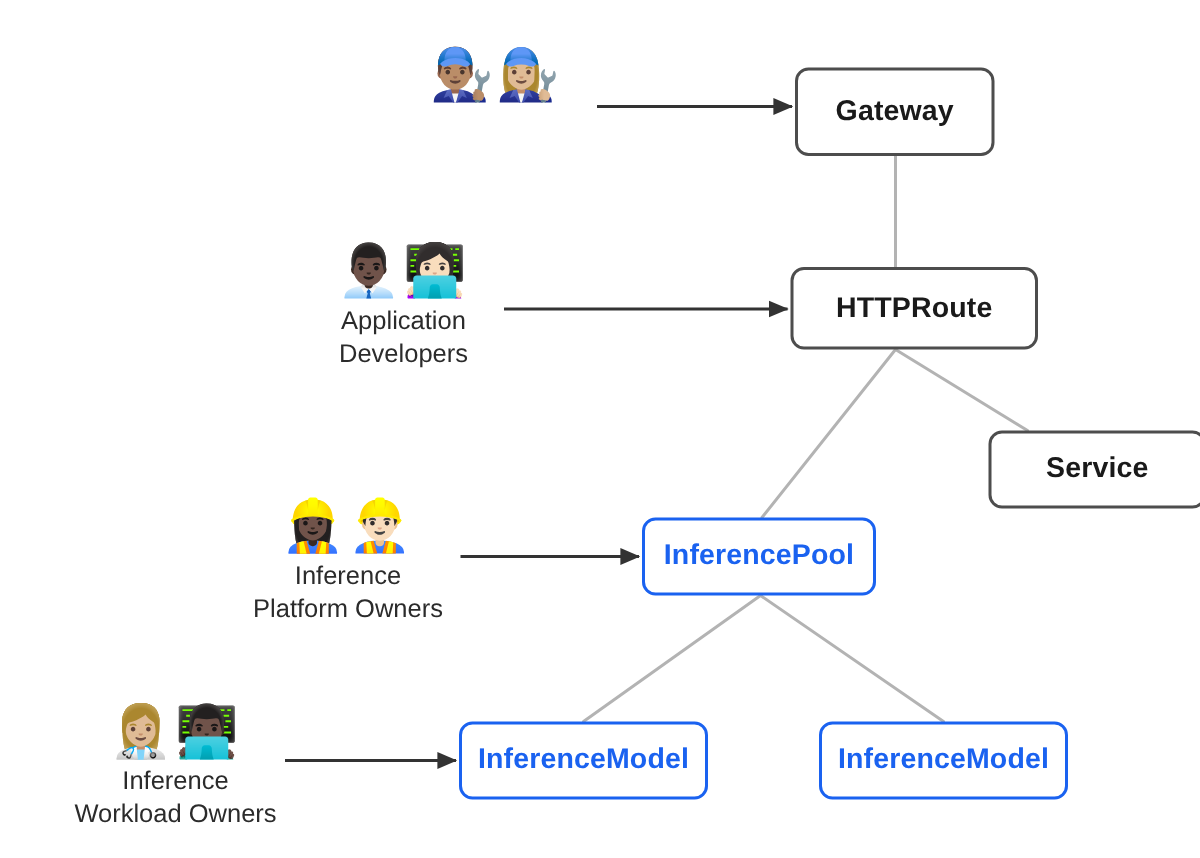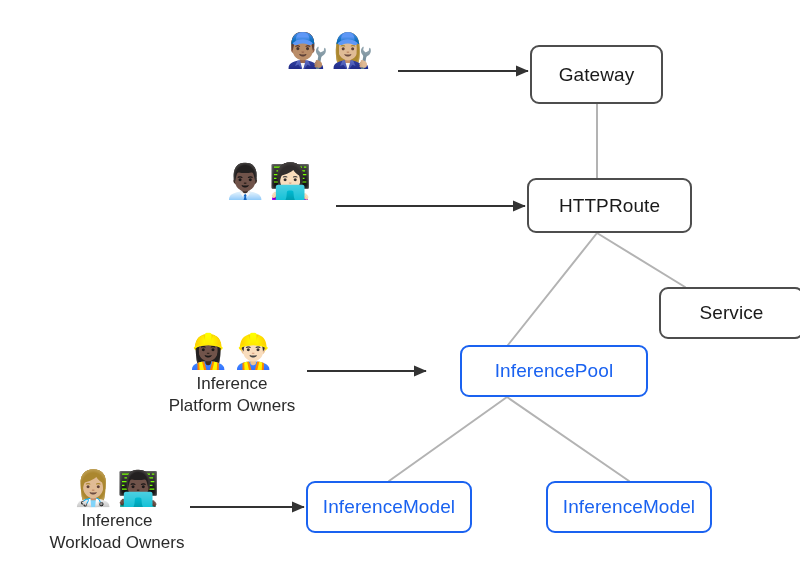--- a/index.html
+++ b/index.html
@@ -28,21 +28,21 @@
 
   
   .node {
     position: absolute;
     box-sizing: border-box;
     display: flex;
     align-items: center;
     justify-content: center;
     border-radius: 9px;
     background: #ffffff;
-    font-weight: normal;
+    font-weight: bold;
     letter-spacing: 0.1px;
     white-space: nowrap;
     text-align: center;
   }
   .node.core {
     border: 2px solid #4d4d4d;
     color: #1a1a1a;
     font-size: 19px;
   }
   .node.infer {
@@ -97,30 +97,32 @@
         <line x1="336" y1="206" x2="525" y2="206" stroke="#333333" stroke-width="2" marker-end="url(#arrowhead)"></line>
         <line x1="307" y1="371" x2="426" y2="371" stroke="#333333" stroke-width="2" marker-end="url(#arrowhead)"></line>
         <line x1="190" y1="507" x2="304" y2="507" stroke="#333333" stroke-width="2" marker-end="url(#arrowhead)"></line>
       </g>
   </svg>
 
   <div id="node-layer">
       <div class="node core" style="left: 530px; top: 45px; width: 133px; height: 59px;">Gateway</div>
       <div class="node core" style="left: 527px; top: 178px; width: 165px; height: 55px;">HTTPRoute</div>
       <div class="node core" style="left: 612px; top: 287px; width: 145px; height: 52px; margin-left: 47px;">Service</div>
-      <div class="node infer" style="left: 428px; top: 345px; width: 188px; height: 52px; margin-left: 32px;">InferencePool</div>
+      <div class="node infer" style="left: 428px; top: 345px; width: 156px; height: 52px;">InferencePool</div>
       <div class="node infer" style="left: 306px; top: 481px; width: 166px; height: 52px;">InferenceModel</div>
       <div class="node infer" style="left: 546px; top: 481px; width: 166px; height: 52px;">InferenceModel</div>
     </div>
   <div id="persona-layer">
       <div class="persona" style="left: 211px; top: 30px; width: 240px;">
         <div class="persona-emoji">👨🏽‍🔧👩🏼‍🔧</div>
       </div>
       <div class="persona" style="left: 149px; top: 161px; width: 240px;">
         <div class="persona-emoji">👨🏿‍💼👩🏻‍💻</div>
+        <div class="persona-label">Application
+Developers</div>
       </div>
       <div class="persona" style="left: 112px; top: 331px; width: 240px;">
         <div class="persona-emoji">👷🏿‍♀️👷🏻‍♂️</div>
         <div class="persona-label">Inference
 Platform Owners</div>
       </div>
       <div class="persona" style="left: -3px; top: 468px; width: 240px;">
         <div class="persona-emoji">👩🏼‍⚕️👨🏿‍💻</div>
         <div class="persona-label">Inference
 Workload Owners</div>

